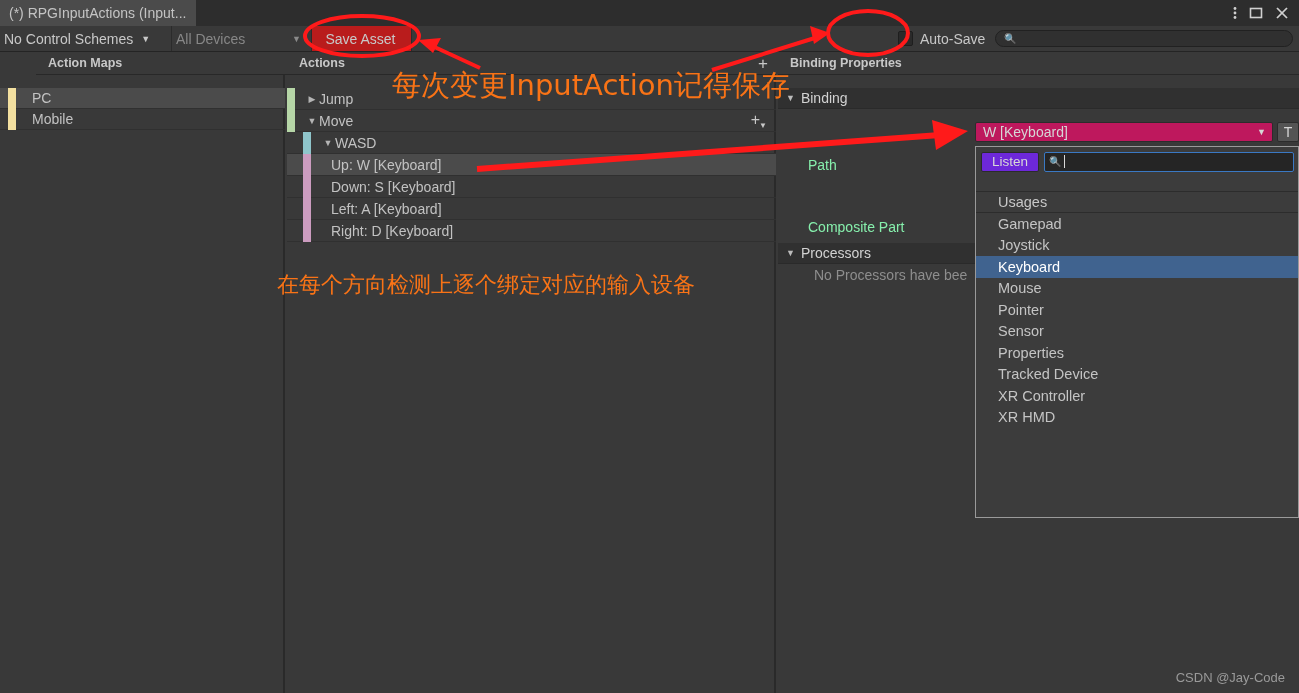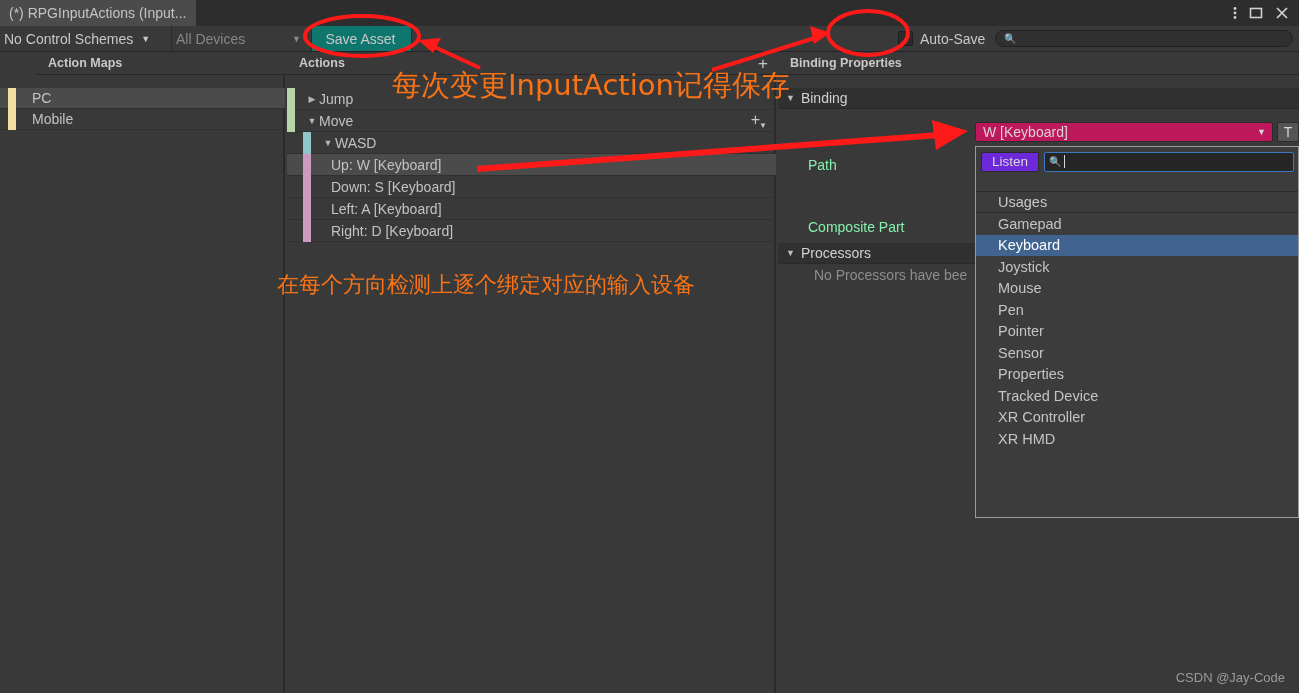--- a/index.html
+++ b/index.html
@@ -40,21 +40,21 @@
     display: flex; align-items: center; color: #c8c8c8; font-size: 14px;
     padding: 0 6px 0 4px; border-right: 1px solid #2b2b2b; white-space: nowrap;
   }
   .tb-btn.dim { color: #878787; }
   .tb-btn .caret { margin-left: 8px; font-size: 9px; color: #c8c8c8; }
   .tb-btn.dim .caret { color: #8a8a8a; }
   .tb-scheme { width: 172px; }
   .tb-devices { width: 140px; justify-content: space-between; padding-right: 10px; }
   .tb-save {
     width: 100px; justify-content: center; border-right: 1px solid #2b2b2b;
-    background: #0f766e;
+    background: #b91c1c;
   }
   .tb-spacer { flex: 0 0 440px; border-right: none; }
   .autosave-wrap {
     display: flex; align-items: center; gap: 7px; padding: 0 10px 0 46px;
   }
   .chk {
     width: 15px; height: 15px; background: #2a2a2a;
     border: 1px solid #1e1e1e; border-radius: 2px;
   }
   .autosave-lbl { color: #c8c8c8; font-size: 14px; }
@@ -367,24 +367,23 @@
       <div class="popup-search">
         <span class="mag">🔍</span>
         <span class="caret-bar"></span>
         <input type="text" style="background: transparent; border: none; outline: none; color: rgb(216, 216, 216); font-size: 12px; width: 100%; font-family: &quot;Liberation Sans&quot;, sans-serif;" value="">
       </div>
     </div>
     <div class="popup-gap"></div>
     <div class="popup-hdr">Usages</div>
     <div>
       <div class="popup-item">Gamepad</div>
+      <div class="popup-item">Joystick</div>
       <div class="popup-item sel">Keyboard</div>
-      <div class="popup-item">Joystick</div>
       <div class="popup-item">Mouse</div>
-      <div class="popup-item">Pen</div>
       <div class="popup-item">Pointer</div>
       <div class="popup-item">Sensor</div>
       <div class="popup-item">Properties</div>
       <div class="popup-item">Tracked Device</div>
       <div class="popup-item">XR Controller</div>
       <div class="popup-item">XR HMD</div>
     </div>
   </div>
 
   <svg class="overlay" viewBox="0 0 1299 693">

